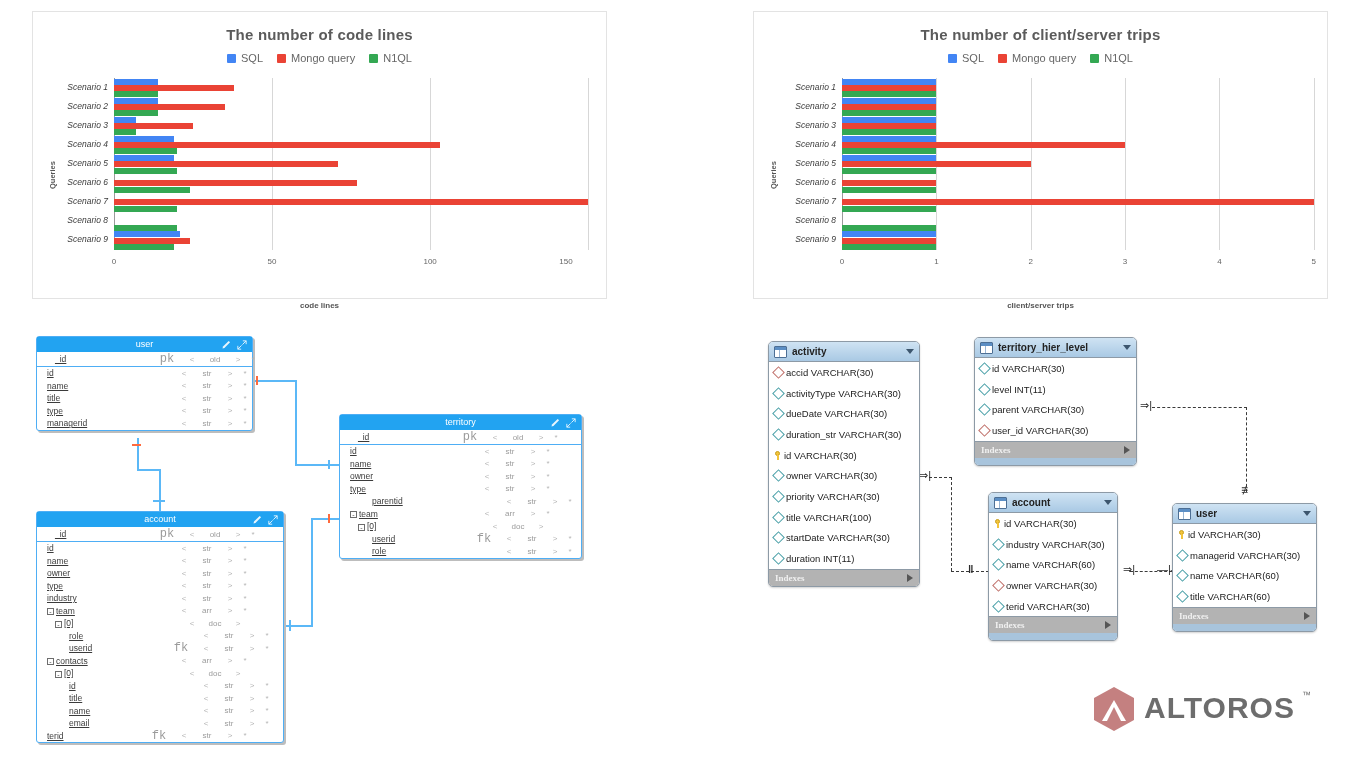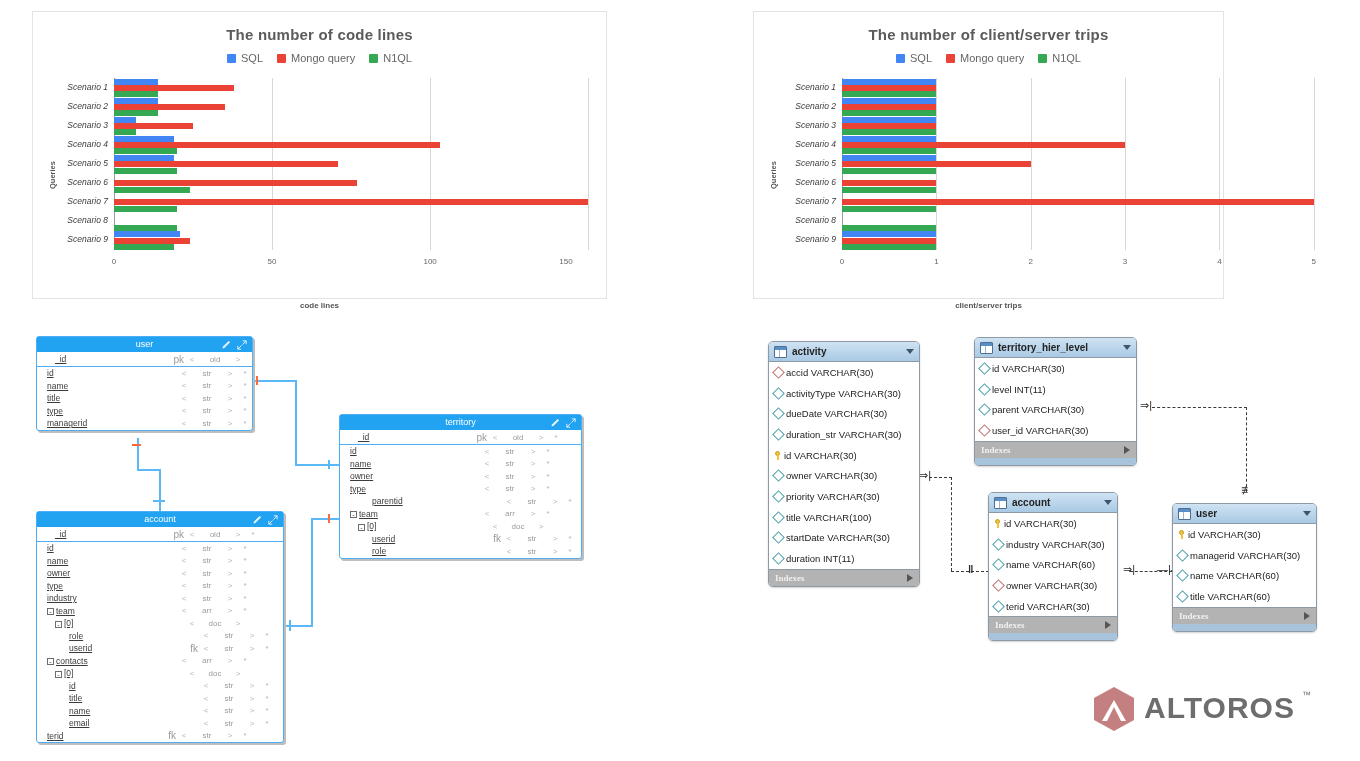--- a/index.html
+++ b/index.html
@@ -12,21 +12,21 @@
   }
 
   
   .chart-panel{
     position:absolute;
     background:#fff;
     border:1px solid #e3e3e3;
     box-sizing:border-box;
   }
   #chart-panel-1{left:32px;top:11px;width:575px;height:288px;}
-  #chart-panel-2{left:753px;top:11px;width:471px;height:288px;}
+  #chart-panel-2{left:753px;top:11px;width:575px;height:288px;}
 
   .chart-title{
     text-align:center;
     font-size:15px;
     font-weight:bold;
     color:#5b5b5b;
     letter-spacing:.2px;
     margin-top:14px;
   }
   .chart-legend{
@@ -83,21 +83,21 @@
   .mtable-head .icons{
     position:absolute;right:5px;top:0;display:flex;gap:6px;align-items:center;height:15px;
   }
   .mt-icon{opacity:.9;}
   .mrow{
     display:flex;align-items:center;height:12.5px;font-size:8.5px;color:#3b3b3b;
     padding-left:4px;box-sizing:border-box;
   }
   .mrow.pk-row{border-bottom:1.5px solid #4eaef5;height:15px;}
   .mrow .c-name{flex:0 0 95px;white-space:nowrap;position:relative;text-decoration:underline;}
-  .mrow .c-key{flex:0 0 34px;color:#9b9b9b;font-size:10px;text-align:right;}
+  .mrow .c-key{flex:0 0 34px;color:#9b9b9b;font-size:12px;text-align:center;font-family:Liberation Mono, monospace;}
   .mrow .c-lt{flex:0 0 16px;color:#b5b5b5;text-align:center;font-size:8px;}
   .mrow .c-type{flex:0 0 30px;color:#9b9b9b;text-align:center;font-size:8px;}
   .mrow .c-gt{flex:0 0 16px;color:#b5b5b5;text-align:center;font-size:8px;}
   .mrow .c-star{flex:0 0 14px;color:#b5b5b5;text-align:center;font-size:8px;}
   .expander{
     display:inline-block;width:7px;height:7px;border:1px solid #6d6d6d;
     line-height:5px;text-align:center;font-size:7px;color:#4a4a4a;
     margin-right:2px;box-sizing:border-box;vertical-align:middle;
   }
   .conn{position:absolute;background:#5bb8f7;}

